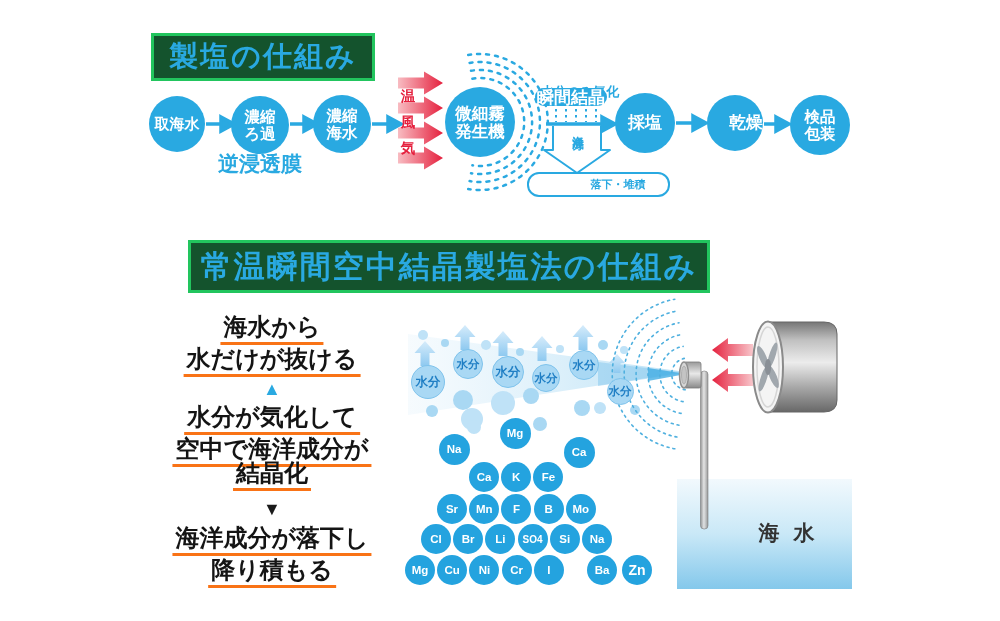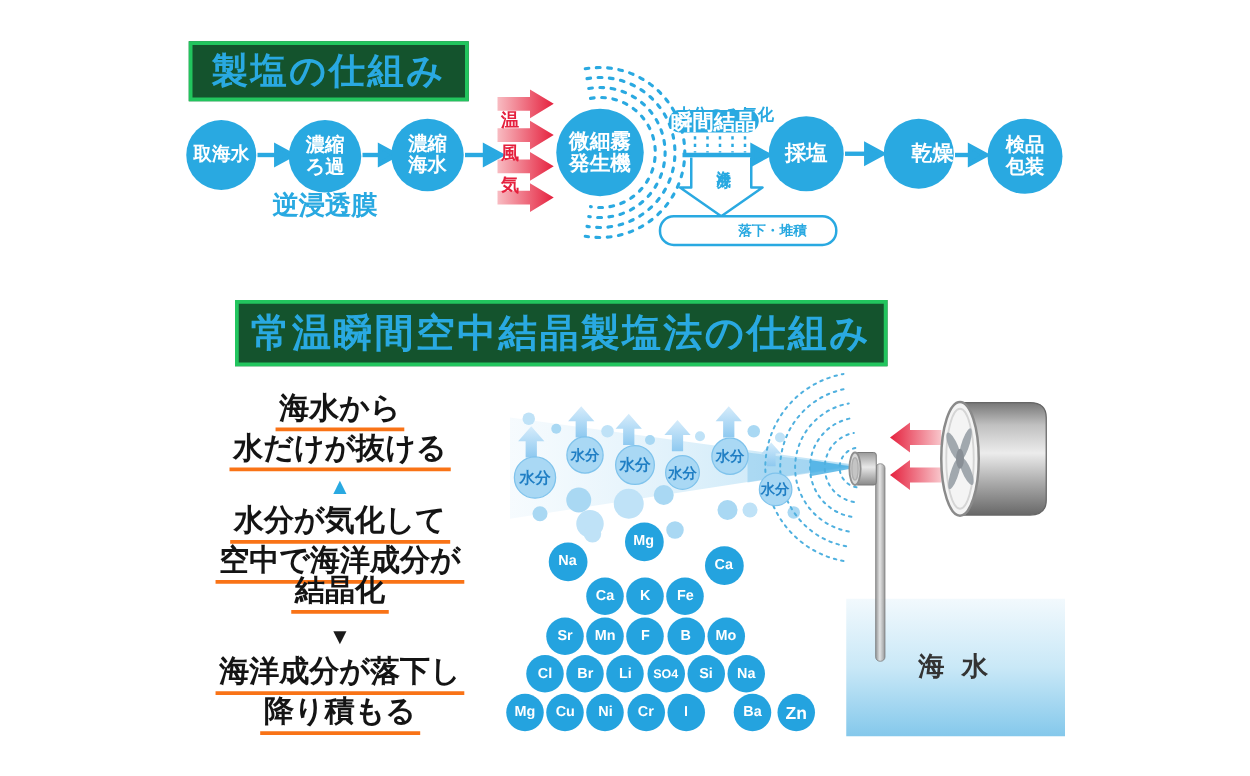--- a/index.html
+++ b/index.html
@@ -280,14 +280,14 @@
       <div class="elem abs" style="left: 582px; top: 524px; width: 30px; height: 30px; font-size: 11.5px;">Na</div>
       <div class="elem abs" style="left: 405px; top: 555px; width: 30px; height: 30px; font-size: 11.5px;">Mg</div>
       <div class="elem abs" style="left: 437.2px; top: 555px; width: 30px; height: 30px; font-size: 11.5px;">Cu</div>
       <div class="elem abs" style="left: 469.4px; top: 555px; width: 30px; height: 30px; font-size: 11.5px;">Ni</div>
       <div class="elem abs" style="left: 501.6px; top: 555px; width: 30px; height: 30px; font-size: 11.5px;">Cr</div>
       <div class="elem abs" style="left: 533.8px; top: 555px; width: 30px; height: 30px; font-size: 11.5px;">I</div>
       <div class="elem abs" style="left: 566px; top: 555px; width: 30px; height: 30px; font-size: 11.5px; margin-left: 21px;">Ba</div>
       <div class="elem abs" style="left: 622px; top: 555px; width: 30px; height: 30px; font-size: 14px; text-align: right;">Zn</div>
     </div>
 
-  <div class="abs seawater" style="left:677px;top:479px;width:175px;height:108px;">海 水</div>
+  <div class="abs seawater" style="left:677px;top:479px;width:175px;height:108px;padding-left:24px;">海 水</div>
 </div>
 
 </body></html>

